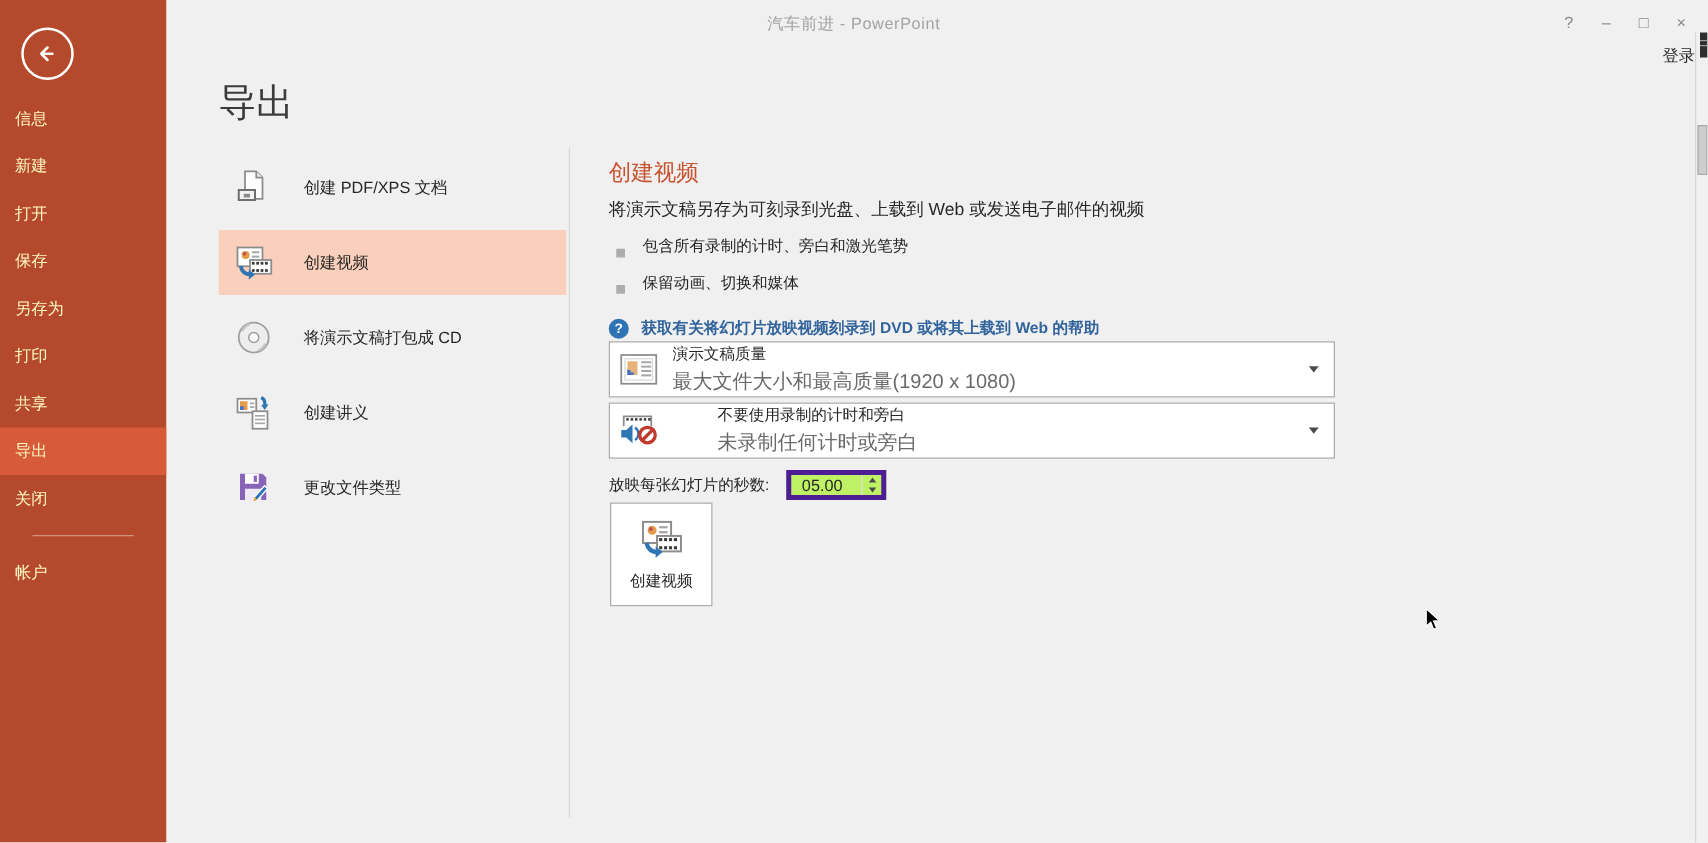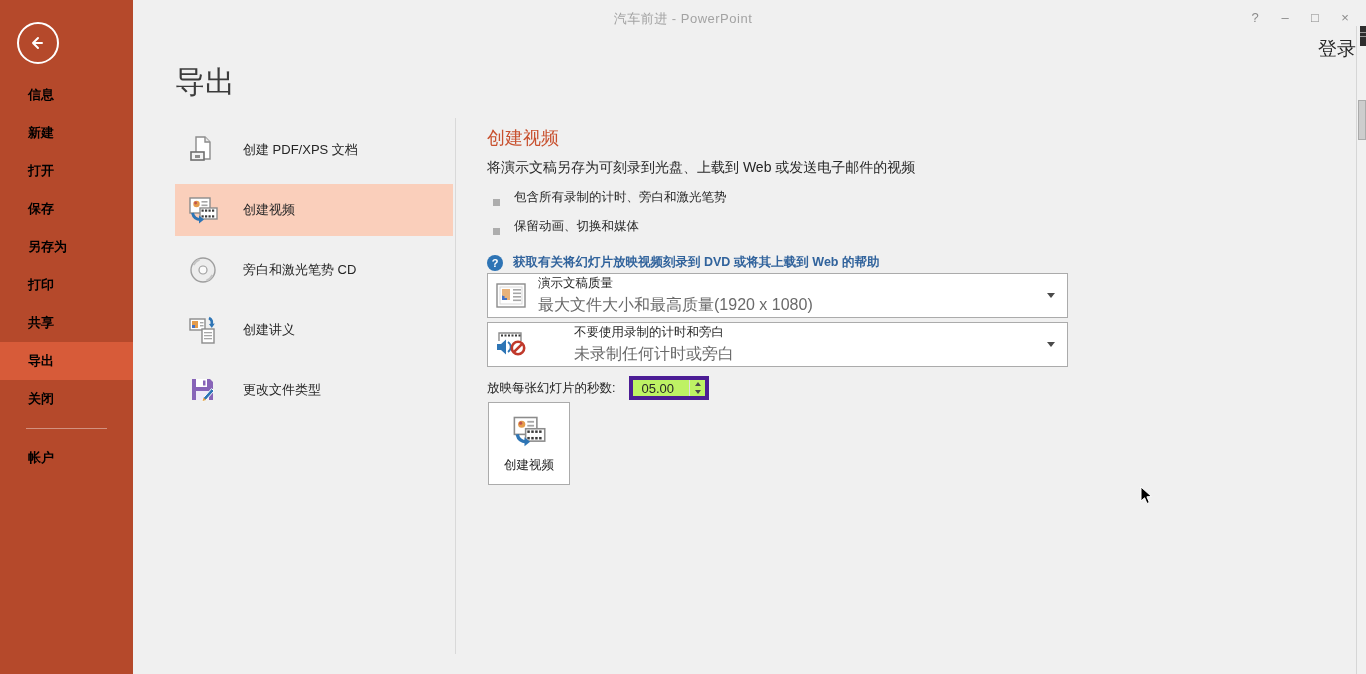--- a/index.html
+++ b/index.html
@@ -14,21 +14,21 @@
     font-size:13px; color:#A3A3A3; letter-spacing:0.5px;
   }
   .win-controls {
     position:absolute; top:6px; right:6px; display:flex; gap:0;
   }
   .win-btn {
     width:30px; height:22px; display:flex; align-items:center; justify-content:center;
     color:#8A8A8A; font-size:13px; cursor:default;
   }
   .sign-in {
-    position:absolute; top:36px; right:10px; font-size:19px; color:#262626; cursor:pointer;
+    position:absolute; top:36px; right:10px; font-size:13px; color:#262626; cursor:pointer;
   }
   
   .scrollbar {
     position:absolute; top:26px; right:0; width:10px; height:648px;
     background:#F1F1F1; border-left:1px solid #D6D6D6;
   }
   .scrollbar-cap {
     position:absolute; top:0; right:0; width:6px; height:20px; background:#2E2E2E;
   }
   .scrollbar-cap::before, .scrollbar-cap::after {
@@ -43,22 +43,22 @@
   .sidebar {
     position:absolute; left:0; top:0; width:133px; height:674px; background:#B5492B;
   }
   .back-btn {
     position:absolute; left:17px; top:22px; width:42px; height:42px; border-radius:50%;
     border:2px solid #FFFFFF; display:flex; align-items:center; justify-content:center;
     cursor:pointer;
   }
   .sidebar-menu { position:absolute; top:76px; left:0; width:133px; }
   .sidebar-item {
-    height:38px; line-height:38px; padding-left:28px; color:#000000; font-size:13px;
-    cursor:pointer; white-space:nowrap;font-weight:bold;
+    height:38px; line-height:38px; padding-left:12px; color:#fef9c3; font-size:13px;
+    cursor:pointer; white-space:nowrap;
   }
   .sidebar-item.selected { background:#D75B39; }
   .sidebar-divider {
     margin:10px 26px 10px 26px; height:1px; background:rgba(255,255,255,0.4);
   }
   
   .page-title {
     position:absolute; left:175px; top:62px; font-size:30px; color:#3B3B3B; font-weight:400;
   }
   .options-col { position:absolute; left:175px; top:124px; width:278px; }
@@ -211,21 +211,21 @@
   </div>
 
   <div class="option-row">
     <span class="opt-icon">
       <svg width="32" height="32" viewBox="0 0 32 32">
         <circle cx="16" cy="16" r="12" fill="#EDEDED" stroke="#9E9E9E" stroke-width="1.4"></circle>
         <circle cx="16" cy="16" r="4" fill="#FAFAFA" stroke="#9E9E9E" stroke-width="1.2"></circle>
         <path d="M6.5 11 a11 11 0 0 1 6 -5.5 M25.5 21 a11 11 0 0 1 -6 5.5" stroke="#C4C4C4" stroke-width="2" fill="none"></path>
       </svg>
     </span>
-    <span class="opt-label">旁白和激光笔势 CD</span>
+    <span class="opt-label">将演示文稿打包成 CD</span>
   </div>
 
   <div class="option-row">
     <span class="opt-icon">
       <svg width="32" height="32" viewBox="0 0 32 32">
         <rect x="3" y="5" width="15" height="11" fill="#FFFFFF" stroke="#8C8C8C" stroke-width="1.4"></rect>
         <path d="M5 7 h6 v7 h-6 z" fill="#E49C4C"></path>
         <path d="M5 11 h3 v3 h-3 z" fill="#4472C4"></path>
         <rect x="13" y="8" width="3.5" height="1.4" fill="#A6A6A6"></rect>
         <rect x="13" y="11" width="3.5" height="1.4" fill="#A6A6A6"></rect>

